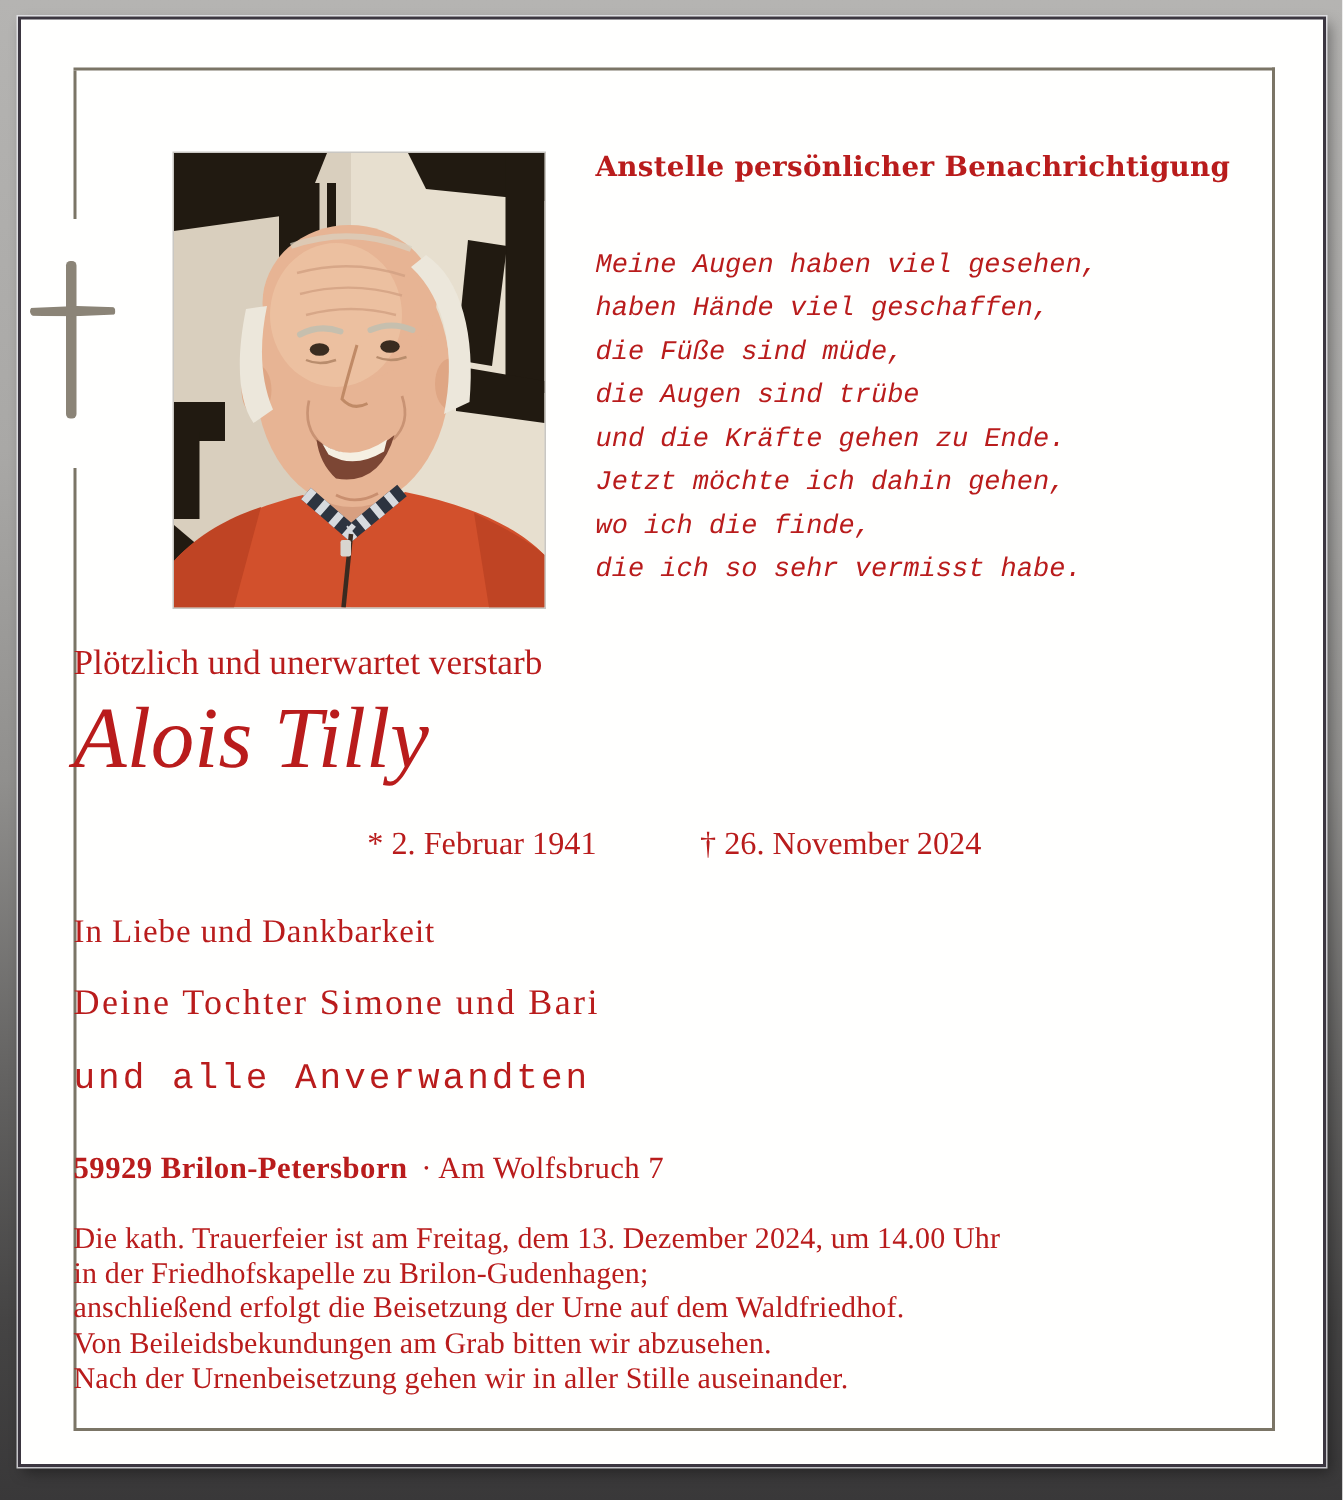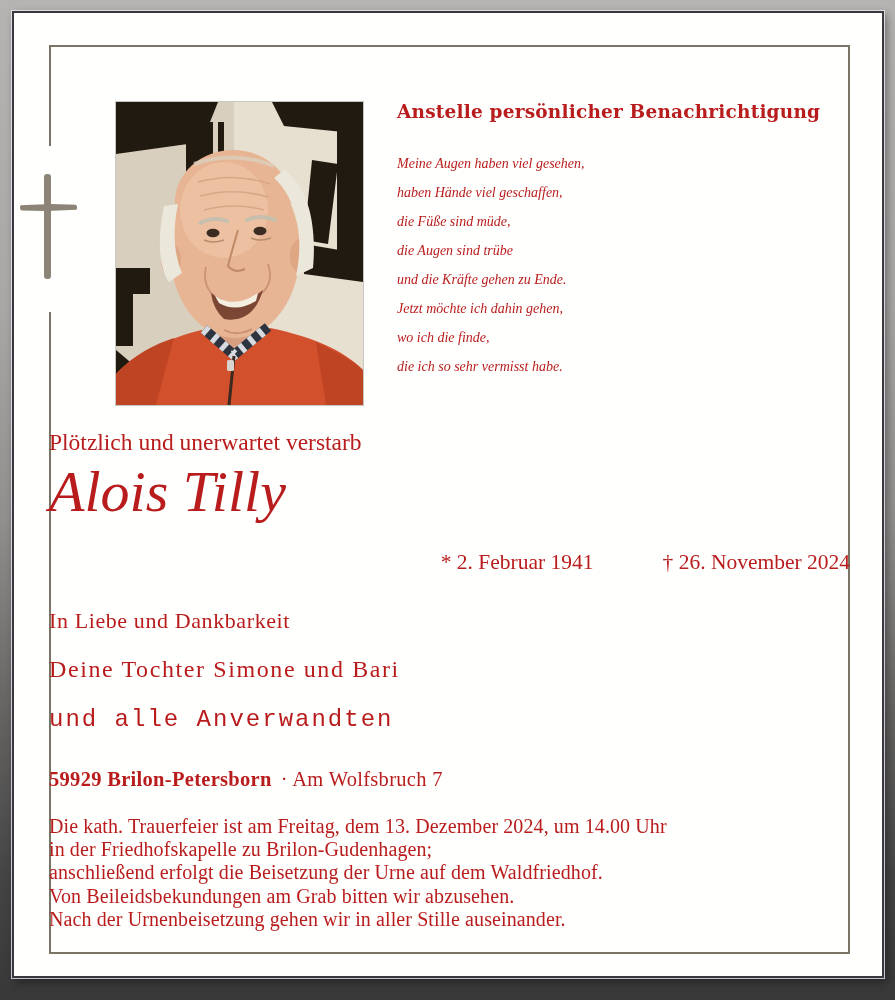--- a/index.html
+++ b/index.html
@@ -50,30 +50,30 @@
   }
   .photo svg { display:block; width:247px; height:303px; }
 
   .hdr {
     left:348px; top:40px;
     font-family:"DejaVu Serif", serif; font-weight:bold;
     font-size:18.5px; letter-spacing:.2px; white-space:nowrap;
   }
 
   .poem {
-    left:348px; top:88px;
-    font-family:Liberation Serif, serif; font-style:italic;
-    font-size:14px; line-height:29px; white-space:nowrap;
+    left:348px; top:102px;
+    font-family:Liberation Mono, monospace; font-style:italic;
+    font-size:18px; line-height:29px; white-space:nowrap;
   }
 
   .center-line { left:0; width:801px; text-align:left; white-space:nowrap; }
 
   .intro   { top:368px; font-size:23.5px; }
   .name    { top:398px; font-size:58px; line-height:1.15;font-style:italic; }
-  .dates   { top:489px; font-size:21.5px; display:flex; justify-content:flex-end; gap:69px; left:0; width:801px; white-space:nowrap; }
+  .dates   { top:489px; font-size:21.5px; display:flex; justify-content:center; gap:69px; left:0; width:801px; white-space:nowrap; }
   .farewell{ top:547px; font-size:22px; letter-spacing:.6px; }
   .mourner1{ top:595px; font-size:24px; letter-spacing:1.6px; }
   .mourner2{ top:645px; font-size:24px; letter-spacing:2px;font-family:Liberation Mono, monospace; }
   .address { top:707px; font-size:20.5px; letter-spacing:.3px; }
   .address .b { font-weight:bold; }
   .address .r { margin-left:.18em; }
 
   .details { top:754px; font-size:20px; line-height:23.2px; letter-spacing:.1px; }
   .details div { white-space:nowrap; }
 </style>

